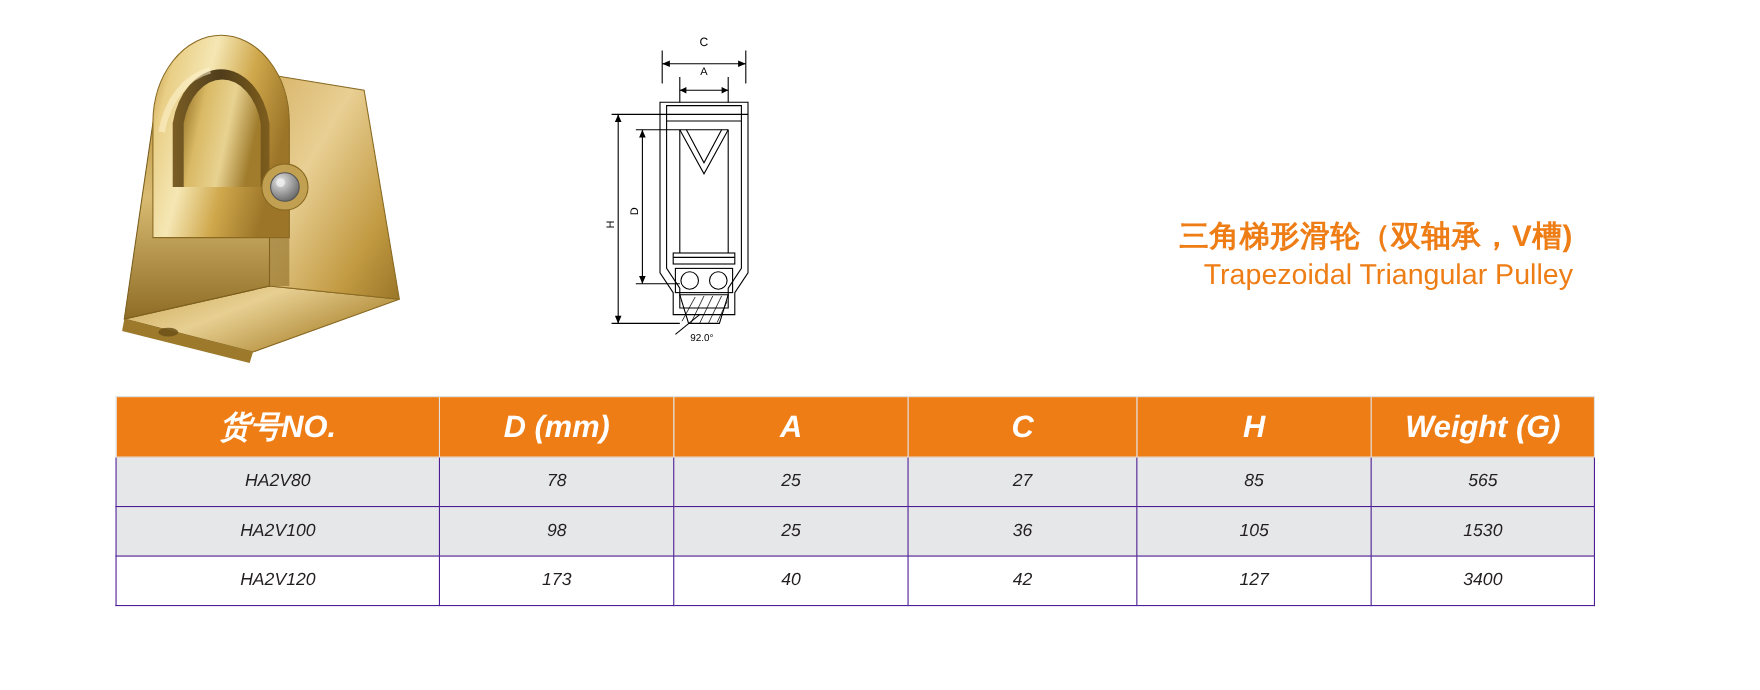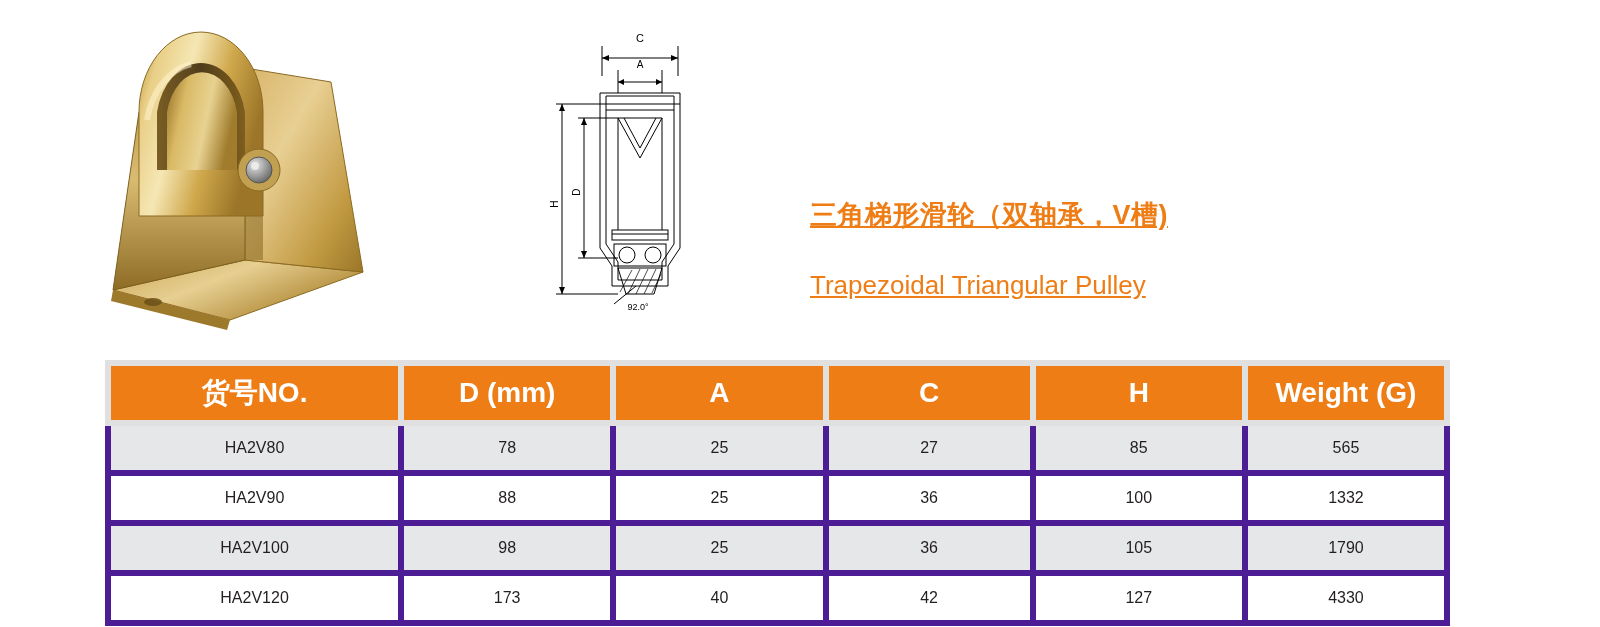--- a/index.html
+++ b/index.html
@@ -34,49 +34,48 @@
     height: 300px;
   }
   .drawing-svg { display: block; }
 
   
   .title-block {
     position: absolute;
     right: 170px;
     top: 198px;
     width: 620px;
-    text-align: left;
+    text-align: right;
     color: #ee7d16;
     line-height: 1.28;
-    text-decoration: underline;
   }
   .title-cn {
     font-size: 27px;
     font-weight: 600;
     letter-spacing: 0.5px;
   }
   .title-en-1, .title-en-2 {
     font-size: 26px;
     font-weight: 400;
-    margin-top: 36px;
   }
 
   
   .spec-table {
     position: absolute;
     left: 105px;
     top: 360px;
     width: 1345px;
     border-collapse: collapse;
     table-layout: fixed;
   }
   .spec-table th, .spec-table td {
-    border: 6px solid #4c1d95;
+    border: 1px solid #4c1d95;
     text-align: center;
     color: #231f20;
+    font-style: italic;
   }
   .spec-table thead th {
     background: #ee7d16;
     color: #ffffff;
     height: 52px;
     font-size: 28px;
     font-weight: 600;
     border-color: #e0e0e0;
   }
   .spec-table thead th .unit {
@@ -285,38 +284,30 @@
   </thead>
   <tbody>
     <tr class="alt">
       <td>HA2V80</td>
       <td>78</td>
       <td>25</td>
       <td>27</td>
       <td>85</td>
       <td>565</td>
     </tr>
-    <tr>
-      <td>HA2V90</td>
-      <td>88</td>
-      <td>25</td>
-      <td>36</td>
-      <td>100</td>
-      <td>1332</td>
-    </tr>
     <tr class="alt">
       <td>HA2V100</td>
       <td>98</td>
       <td>25</td>
       <td>36</td>
       <td>105</td>
-      <td>1790</td>
+      <td>1530</td>
     </tr>
     <tr>
       <td>HA2V120</td>
       <td>173</td>
       <td>40</td>
       <td>42</td>
       <td>127</td>
-      <td>4330</td>
+      <td>3400</td>
     </tr>
   </tbody>
 </table>
 
 </body></html>

